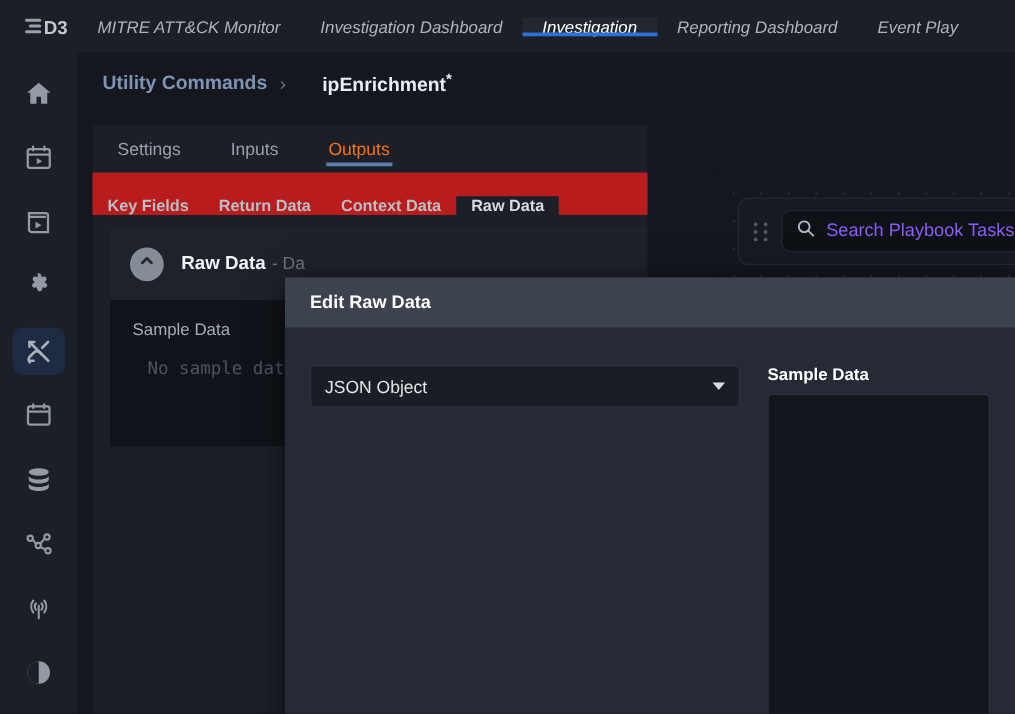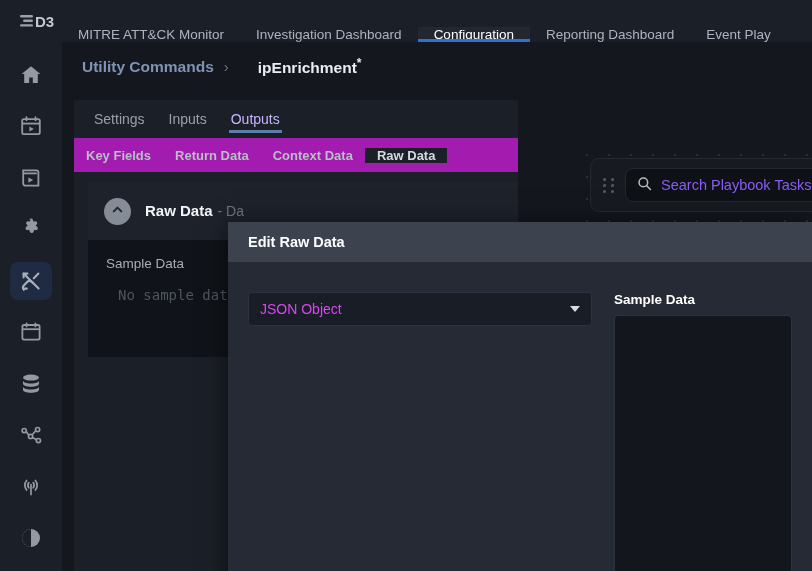--- a/index.html
+++ b/index.html
@@ -17,21 +17,21 @@
     background: #1b1f27;
     display: flex; align-items: stretch;
     border-bottom: 1px solid #1b1f27;
   }
   .logo {
     width: 62px; height: 42px;
     display: flex; align-items: center; justify-content: flex-end;
     flex: 0 0 62px;
   }
   .logo svg { display: block; }
-  .nav-tabs { display: flex; align-items: flex-end; height: 42px; }
+  .nav-tabs { display: flex; align-items: center; height: 42px; font-style: italic; }
   .nav-tab {
     position: relative;
     display: flex; align-items: center;
     padding: 0 16px;
     font-size: 13.5px;
     color: #aeb3bd;
     white-space: nowrap;
     cursor: pointer;
   }
   .nav-tab.active { background: #232830; color: #ffffff; }
@@ -74,39 +74,39 @@
   .bc-star { color: #e9ecf1; font-size: 12px; vertical-align: super; }
 
   
   .panel-wrap {
     position: absolute; top: 58px; left: 12px;
     width: 444px; height: 471px;
     background: #1b1f27;
   }
   .subtabs {
     display: flex; align-items: stretch; height: 38px;
-    padding-left: 10px; gap: 4px;
+    padding-left: 10px; gap: 20px;
   }
   .subtab {
     position: relative;
     display: flex; align-items: center; padding: 0 10px;
     font-size: 14px; color: #9aa0ab; cursor: pointer;
   }
-  .subtab.active { color: #c4b5fd; align-items: center; }
+  .subtab.active { color: #f97316; align-items: center; }
   .subtab.active::after {
     content: ""; position: absolute; left: 8px; right: 8px; bottom: 5px;
     height: 3px; background: #5b7ea8;
   }
 
   
   .tabs2 {
     position: absolute; top: 38px; left: 0;
     width: 444px; height: 34px;
-    background: #a21caf;
-    display: flex; align-items: center;
+    background: #b91c1c;
+    display: flex; align-items: flex-end;
   }
   .tab2 {
     display: flex; align-items: center; padding: 0 12px;
     font-size: 13px; font-weight: bold; color: #b9bec7;
     cursor: pointer;
   }
   .tab2.active { background: #1b1f27; color: #d6dae1; }
 
   
   .card {
@@ -183,21 +183,21 @@
   .modal-body { display: flex; padding: 30px 20px 0 20px; gap: 22px; }
   .col-left { width: 344px; }
   .col-right { flex: 1; }
   .m-label { font-size: 13.5px; font-weight: bold; color: #ffffff; margin-bottom: 8px; }
   .select {
     height: 34px; background: #191d26;
     border: 1px solid #2c3240; border-radius: 4px;
     display: flex; align-items: center; justify-content: space-between;
     padding: 0 11px; cursor: pointer;
   }
-  .select-val { font-size: 14px; color: #d946ef; }
+  .select-val { font-size: 14px; color: #e5e5e5; }
   .caret {
     width: 0; height: 0;
     border-left: 5px solid transparent; border-right: 5px solid transparent;
     border-top: 6px solid #d7dbe2;
   }
   .textarea {
     height: 300px; background: #13161d;
     border: 1px solid #2c3240; border-radius: 4px;
   }
 </style>
@@ -218,21 +218,21 @@
       </svg>
     </div>
     <div class="nav-tabs">
       <div class="nav-tab">
           <span>MITRE ATT&amp;CK Monitor</span>
         </div>
       <div class="nav-tab">
           <span>Investigation Dashboard</span>
         </div>
       <div class="nav-tab active">
-          <span>Configuration</span>
+          <span>Investigation</span>
         </div>
       <div class="nav-tab">
           <span>Reporting Dashboard</span>
         </div>
       <div class="nav-tab">
           <span>Event Play</span>
         </div>
     </div>
   </div>
 

